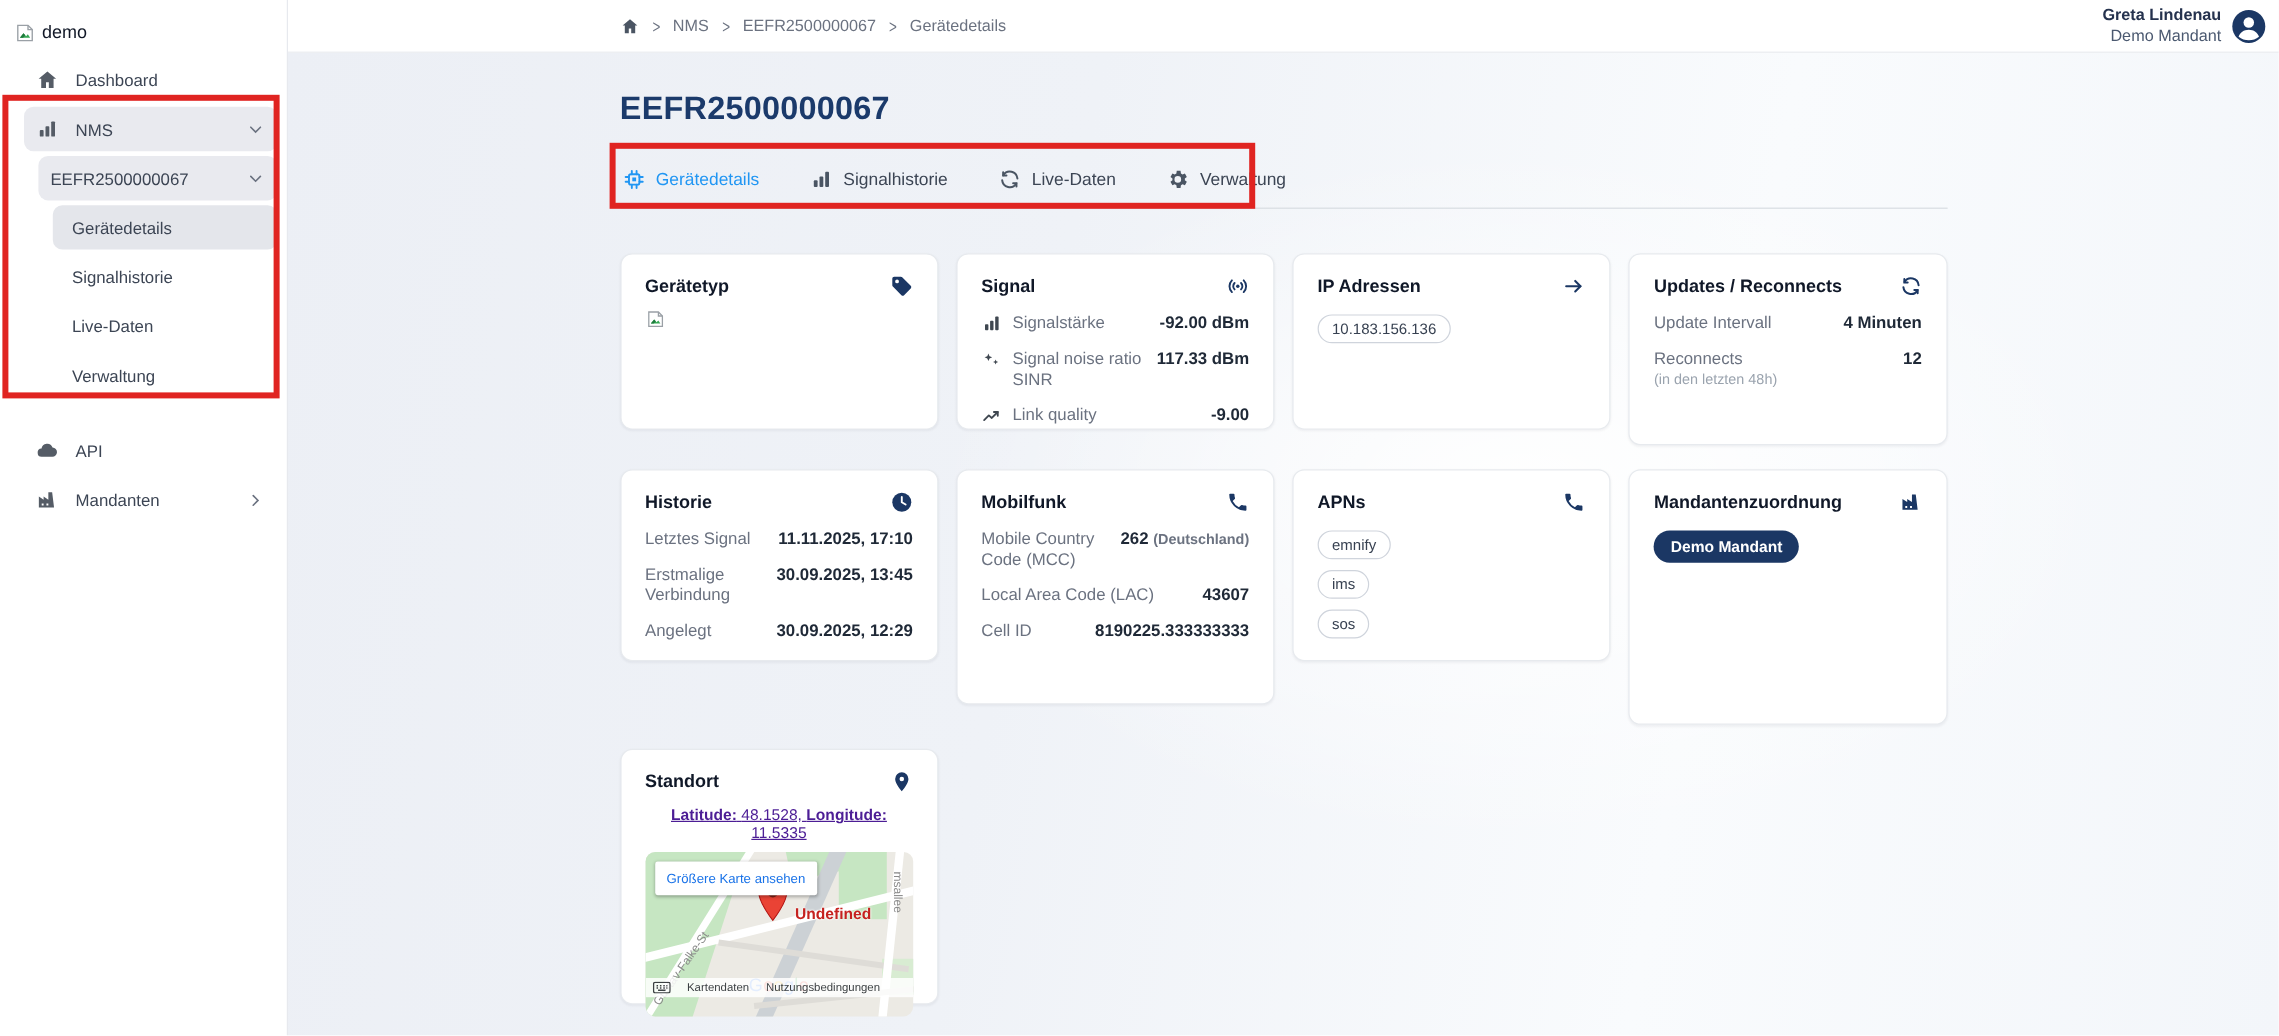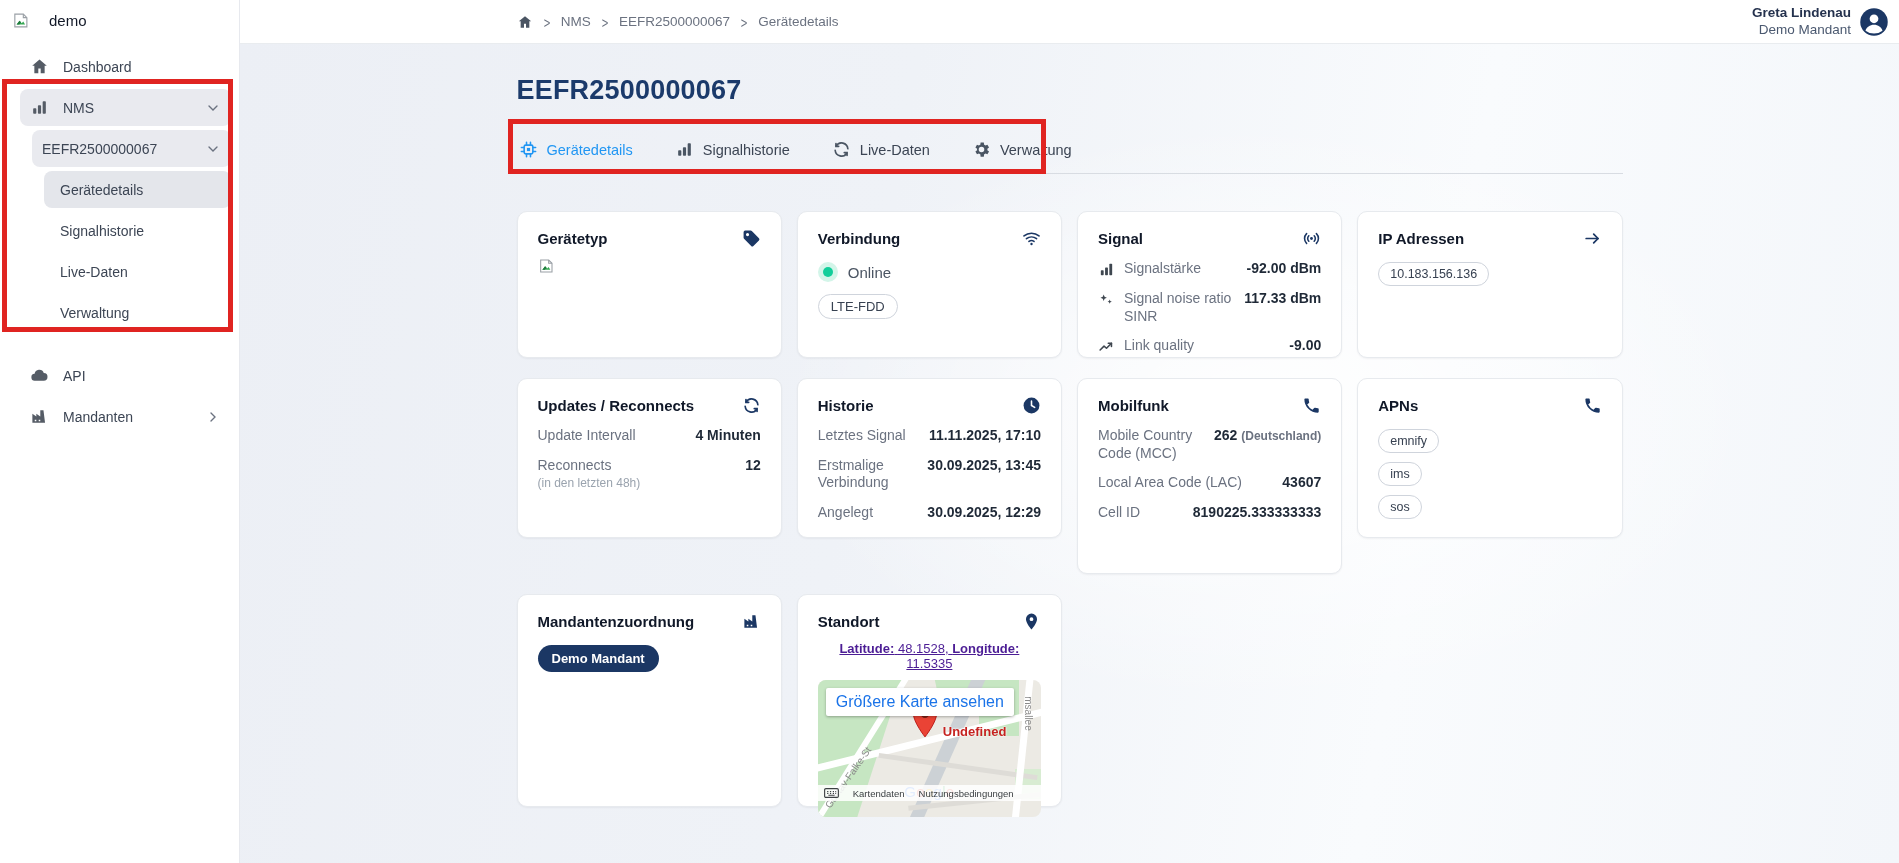--- a/index.html
+++ b/index.html
@@ -17,21 +17,21 @@
     width:240px; min-width:240px; height:100%; background:#fff;
     border-right:1px solid #e7e9ee; position:relative; z-index:5;
   }
   .main { flex:1; display:flex; flex-direction:column; min-width:0;
     background:
       radial-gradient(ellipse 700px 420px at 62% 48%, rgba(255,255,255,.95), rgba(255,255,255,0) 70%),
       linear-gradient(100deg,#eceff5 0%,#eff2f7 38%,#f9fbfd 70%,#f3f6fa 100%);
   }
 
   
-  .logo-row { display:flex; align-items:flex-start; gap:20px; padding:12px 12px 4px 12px; height:40px; }
+  .logo-row { display:flex; align-items:flex-end; gap:6px; padding:12px 12px 4px 12px; height:40px; }
   .logo-text { font-size:15px; color:#111827; }
   .nav { padding:4px 8px 0 20px; }
   .nav-item {
     height:37px; margin:4px 0; display:flex; align-items:center; gap:14px;
     padding:0 10px; border-radius:8px; font-size:14px; color:#3c4554; cursor:pointer;
   }
   .nav-item .nico { width:19px; height:19px; color:#555c66; flex:none; }
   .nav-item .chev { margin-left:auto; width:16px; height:16px; color:#6b7280; }
   .nav-item.bg { background:#e9eaef; }
   .nav-item.lvl2 { margin-left:12px; }
@@ -97,21 +97,21 @@
   .coords { margin-top:10px; text-align:center; font-size:13px; color:#4c1d95;text-decoration:underline; }
   .coords b { font-weight:bold; }
   .map { position:relative; width:100%; height:137px; margin-top:9px; border-radius:8px;
          overflow:hidden; background:#eceae4; }
   .mshape { position:absolute; }
   .road { position:absolute; background:#fff; }
   .road.gray { background:#ccd1d5; }
   .road.thin { background:#dedcd7; }
   .maplink-box { position:absolute; left:8px; top:8px; background:#fff; box-shadow:0 1px 3px rgba(0,0,0,.3);
                  padding:5px 10px; border-radius:2px; z-index:4; }
-  .maplink { font-size:16px; color:#1a73e8; cursor:pointer; }
+  .maplink { font-size:11px; color:#1a73e8; cursor:pointer; }
   .marker-label { position:absolute; left:56%; top:32%; color:#c5221f; font-weight:bold; font-size:13px;
                   text-shadow:0 0 2px #fff,0 0 2px #fff; z-index:3; }
   .street { position:absolute; font-size:10px; color:#8a8a8a; z-index:2; white-space:nowrap; }
   .glogo { position:absolute; left:50%; transform:translateX(-50%); bottom:17px; font-size:15px;
            font-weight:500; letter-spacing:.3px; z-index:3; }
   .map-footer { position:absolute; left:0; right:0; bottom:16px; height:16px; background:rgba(255,255,255,.85);
                 display:flex; align-items:center; gap:14px; padding:0 6px; font-size:9.5px; color:#3c4043; z-index:3; }
   .map-footer .spacer { flex:1; }
 
   
@@ -306,42 +306,20 @@
             <div style="margin-top:10px;">
               <svg width="16" height="16" viewBox="0 0 24 24">
                   <path d="M4 3h12l5 5v13H4z" fill="#fff" stroke="#9aa0a6" stroke-width="1.6"></path>
                   <path d="M16 3v5h5" fill="none" stroke="#9aa0a6" stroke-width="1.6"></path>
                   <path d="M6.5 17.5l4.2-5.2 3.1 3.6 2-2.4 2.7 4z" fill="#34a853"></path>
                   <path d="M6.5 17.5l4.2-5.2 2 2.3-2.4 2.9z" fill="#1f7a3d"></path>
                 </svg>
             </div>
           </section>
 
-          <section class="card h147">
-            <div class="card-head">
-              <span class="ctitle">Verbindung</span>
-              <span class="cicon">
-                <svg viewBox="0 0 24 24" fill="none" stroke="currentColor" stroke-width="2" stroke-linecap="round">
-                    <path d="M2.5 8.8a15 15 0 0119 0"></path>
-                    <path d="M5.6 12.3a10.3 10.3 0 0112.8 0"></path>
-                    <path d="M8.8 15.7a5.6 5.6 0 016.4 0"></path>
-                    <circle cx="12" cy="19" r="1.5" fill="currentColor" stroke="none"></circle>
-                  </svg>
-              </span>
-            </div>
-            <div class="online-row">
-              <span class="halo">
-                  <span class="dot"></span>
-                </span>
-              <span class="online-label">Online</span>
-            </div>
-            <div class="pill-col" style="margin-top:12px;">
-              <span class="pill">LTE-FDD</span>
-            </div>
-          </section>
 
           <section class="card h147">
             <div class="card-head">
               <span class="ctitle">Signal</span>
               <span class="cicon">
                 <svg viewBox="0 0 24 24" fill="none" stroke="currentColor" stroke-width="2" stroke-linecap="round">
                     <circle cx="12" cy="12" r="1.8" fill="currentColor" stroke="none"></circle>
                     <path d="M8.6 8.6a4.8 4.8 0 000 6.8M15.4 8.6a4.8 4.8 0 010 6.8"></path>
                     <path d="M5.8 5.8a8.8 8.8 0 000 12.4M18.2 5.8a8.8 8.8 0 010 12.4"></path>
                   </svg>

